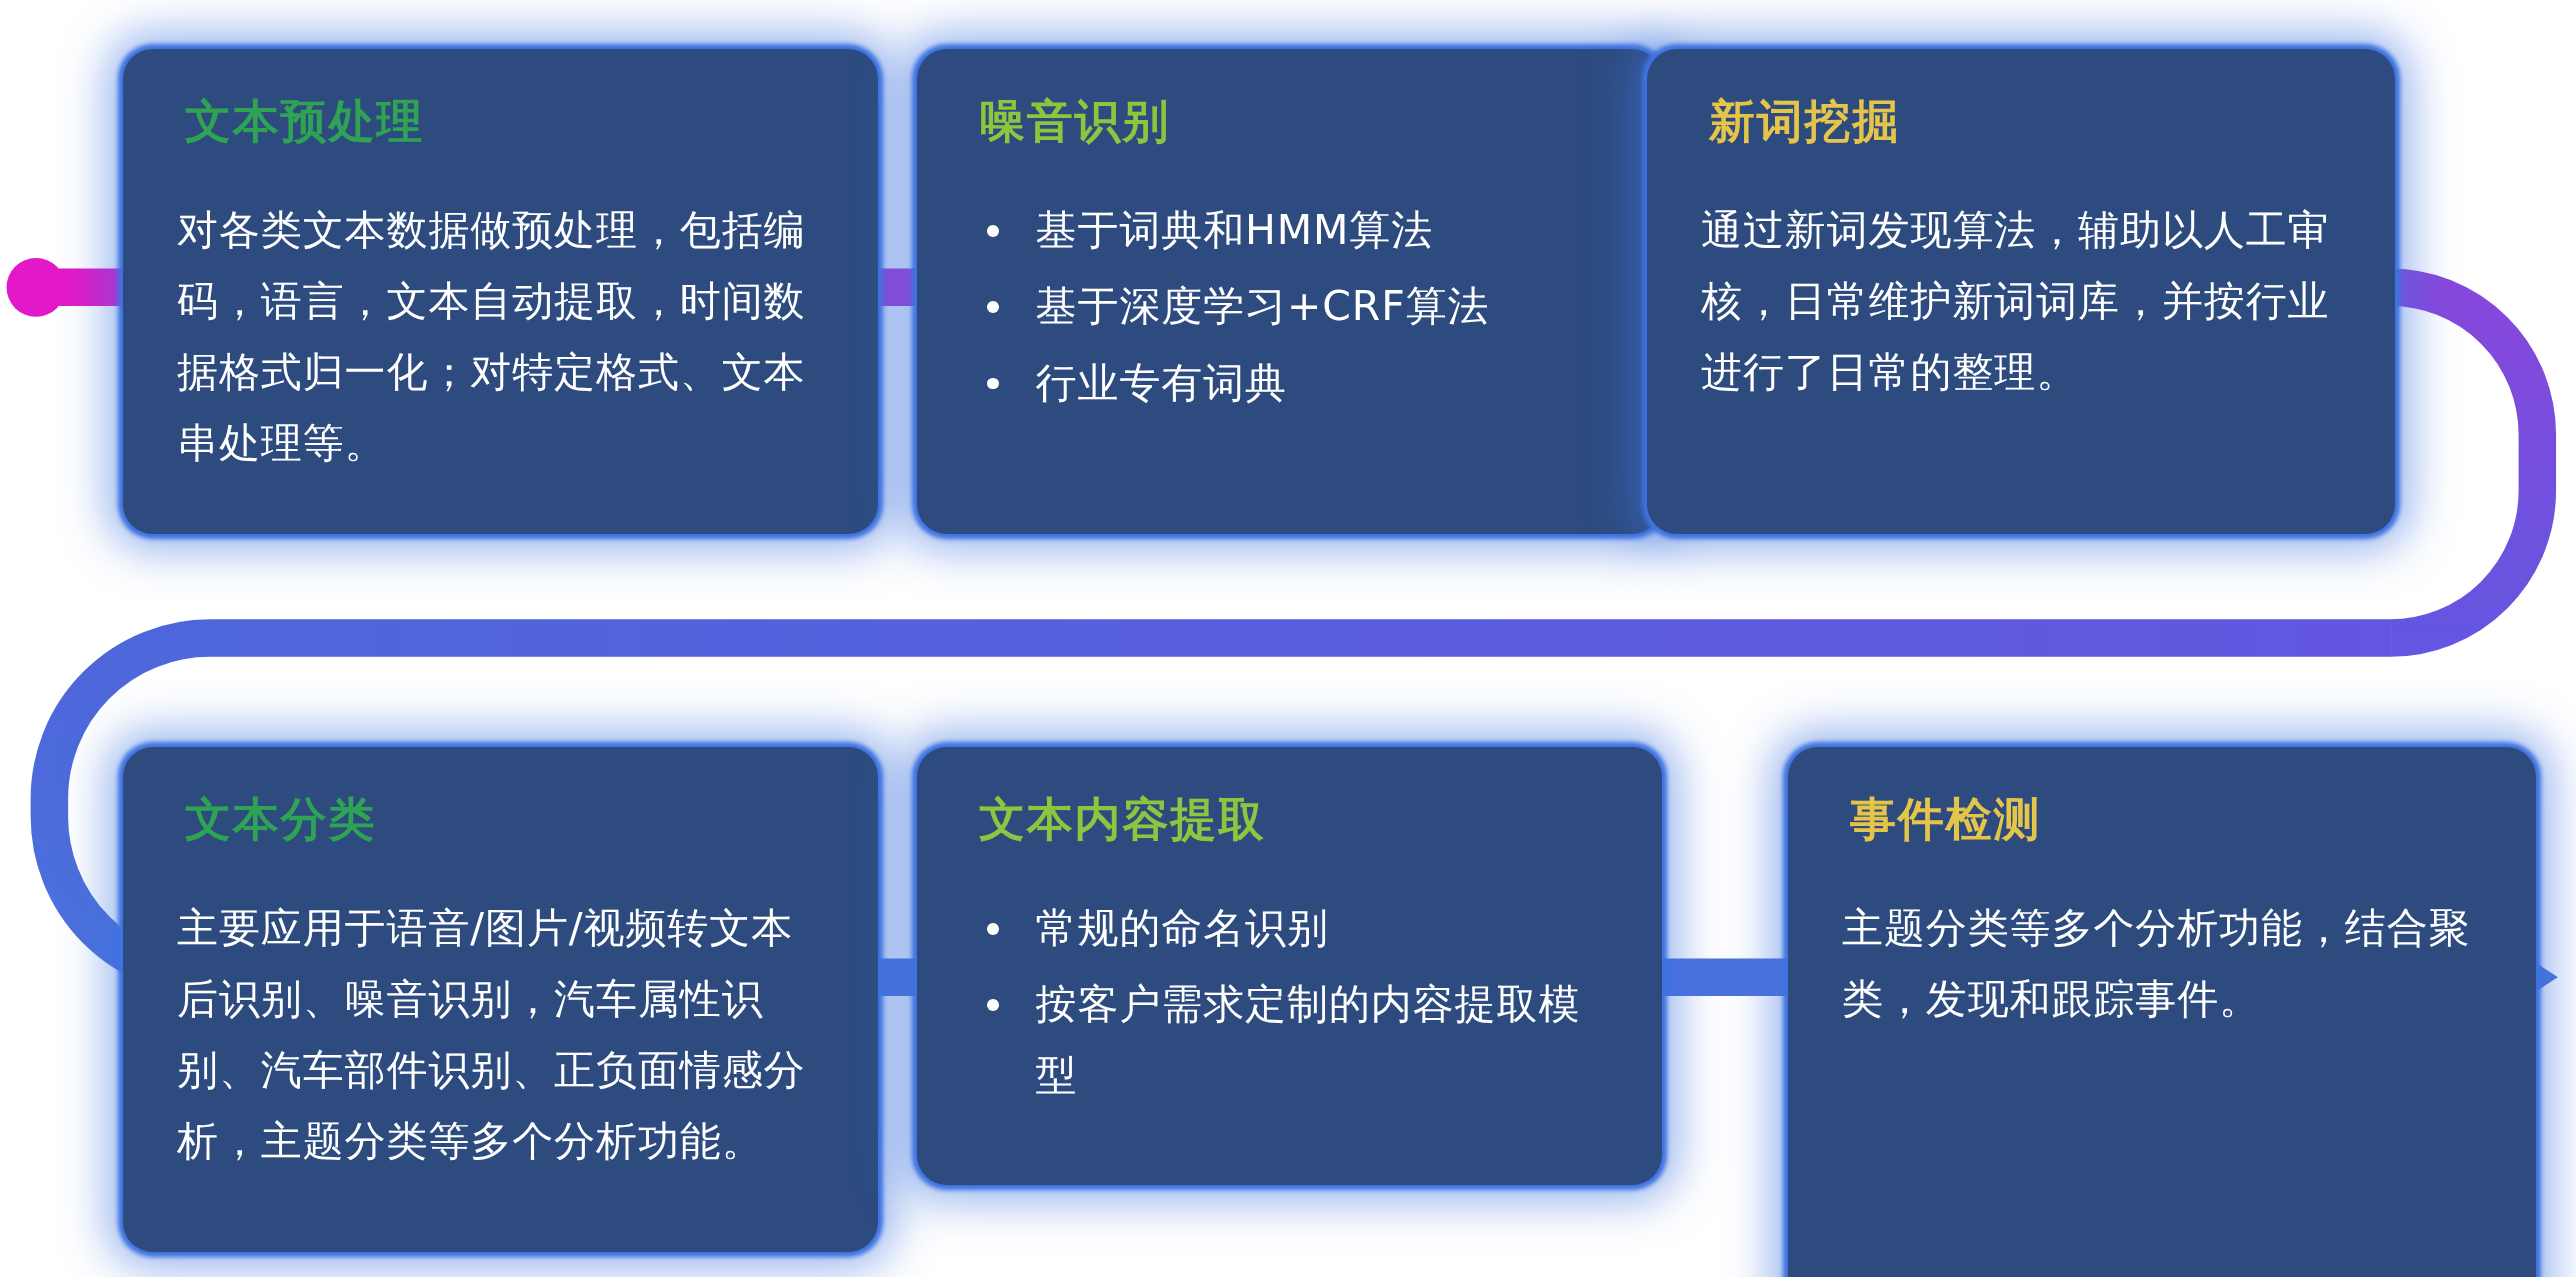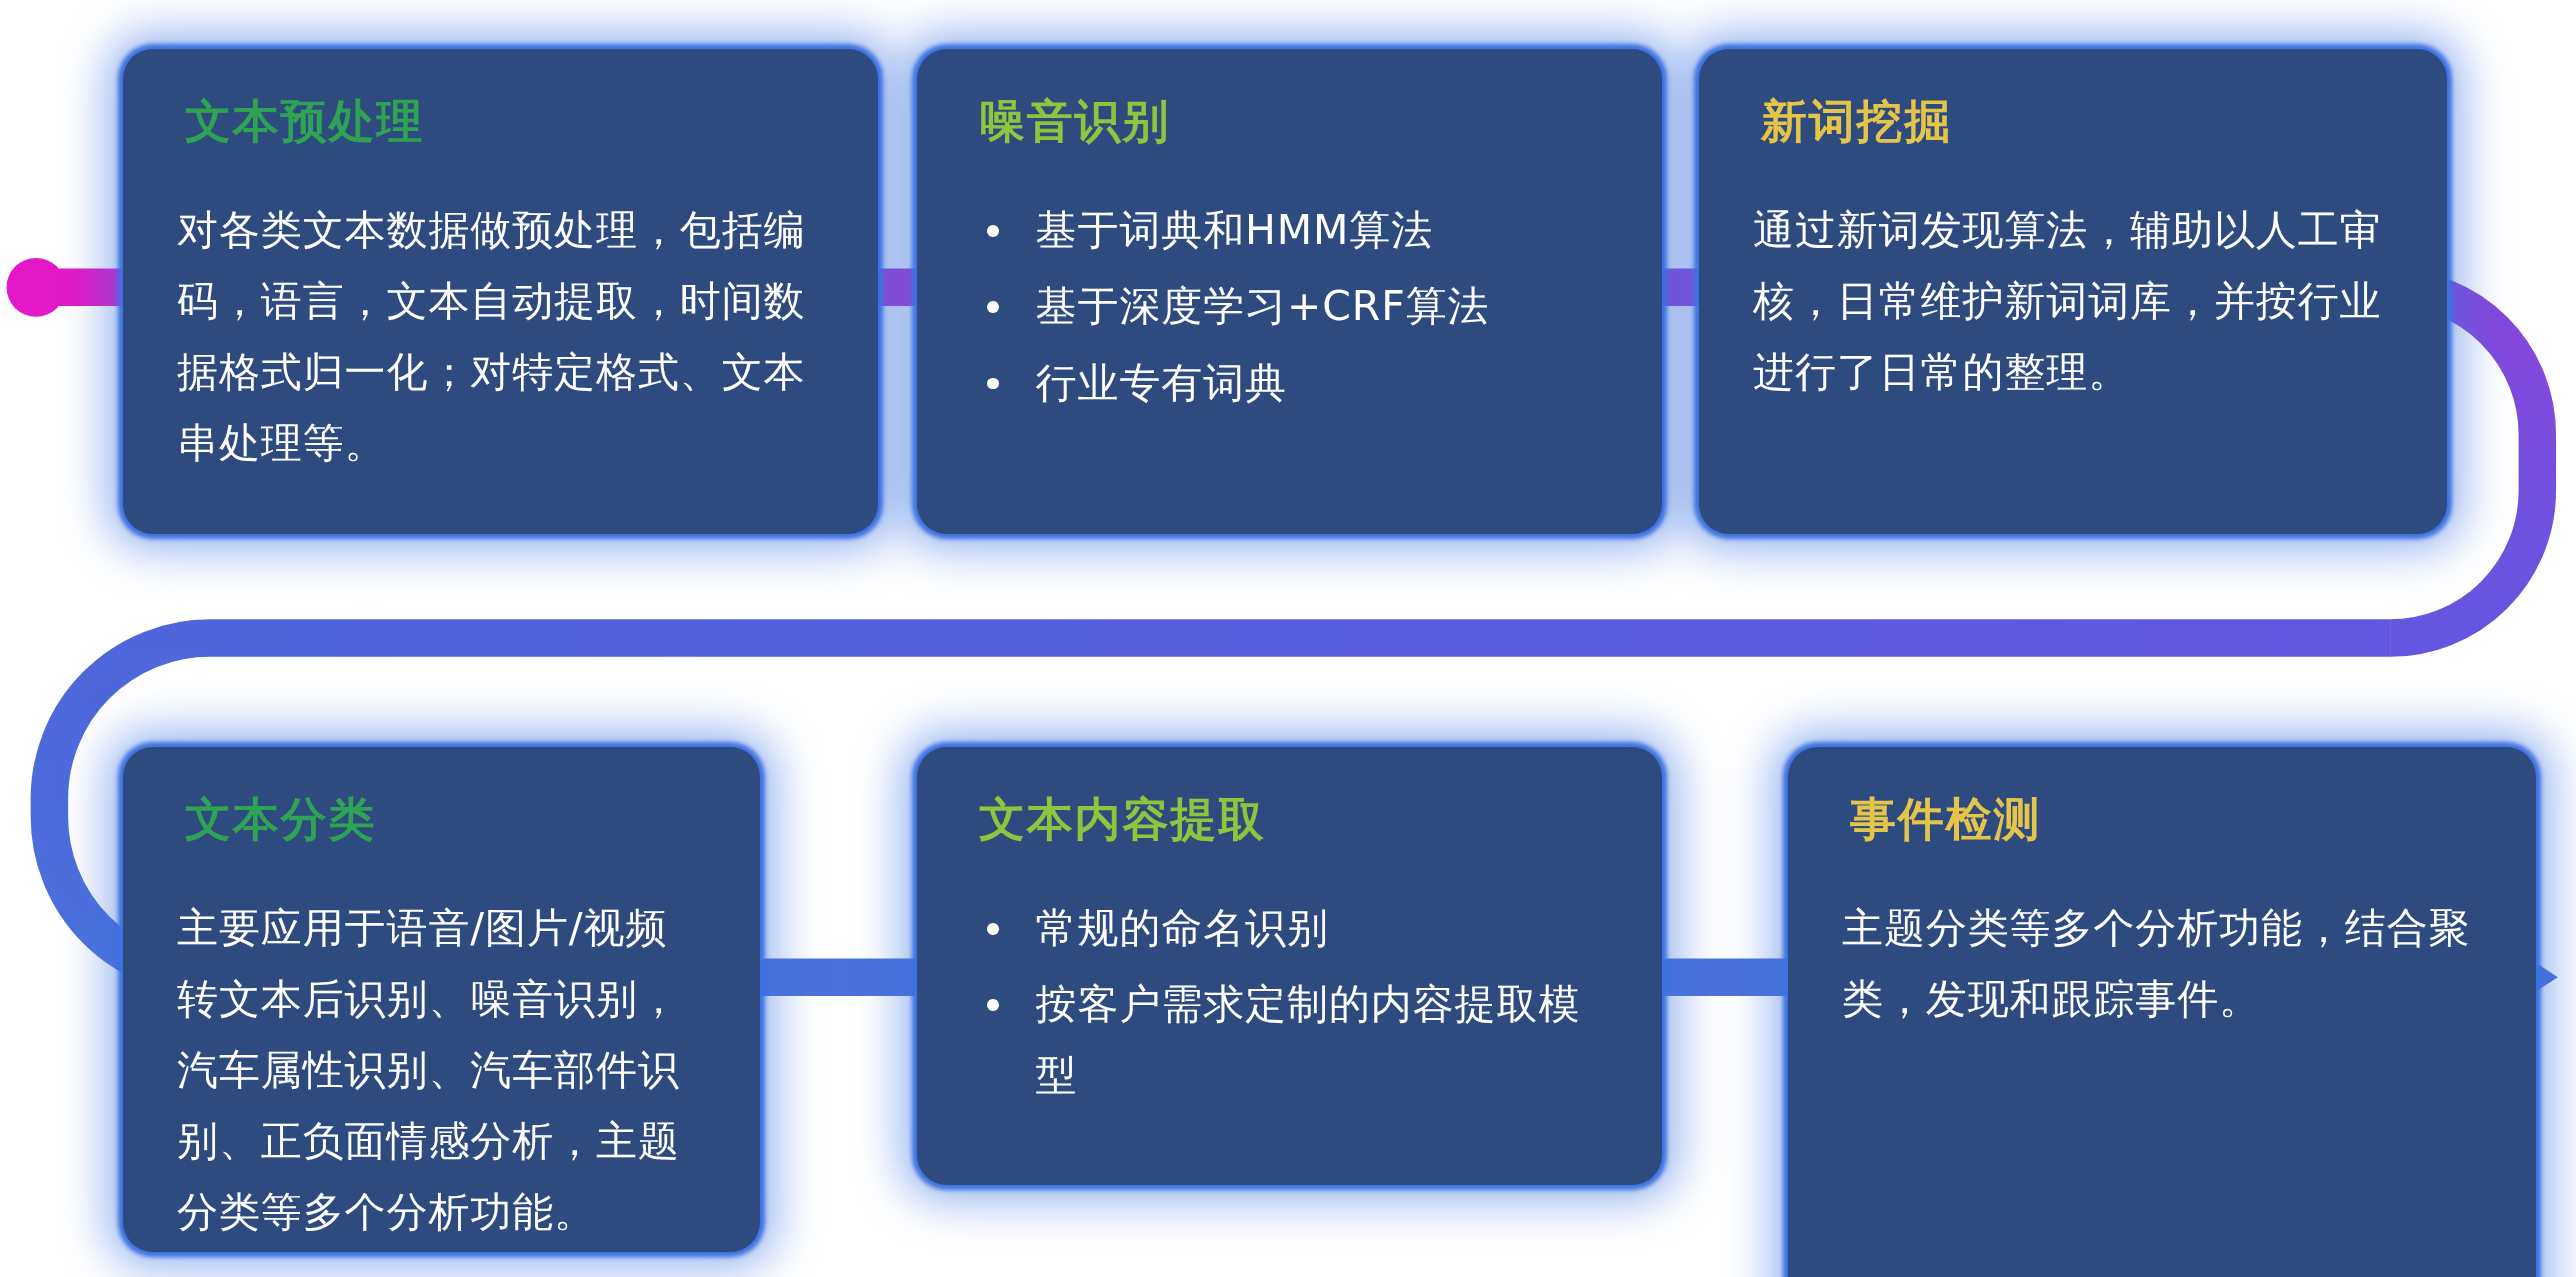--- a/index.html
+++ b/index.html
@@ -47,22 +47,22 @@
   .bullet-dot{
     flex:none;
     width:11.6px;height:11.6px;
     border-radius:50%;
     background:#ffffff;
     margin-top:30px;
   }
 
   .card-1{left:123px;top:49px;width:755px;height:485px;}
   .card-2{left:917px;top:49px;width:745px;height:485px;}
-  .card-3{left:1699px;top:49px;width:748px;height:485px;}
-  .card-4{left:123px;top:747px;width:637px;height:505px;}
+  .card-3{left:1647px;top:49px;width:748px;height:485px;}
+  .card-4{left:123px;top:747px;width:755px;height:505px;}
   .card-5{left:917px;top:747px;width:745px;height:438px;}
   .card-6{left:1788px;top:747px;width:748px;height:655px;}
 </style>
 </head>
 <body>
 
 <div class="canvas">
 
   <svg class="pipeline" viewBox="0 0 2886 1431" aria-hidden="true">
     <defs>

